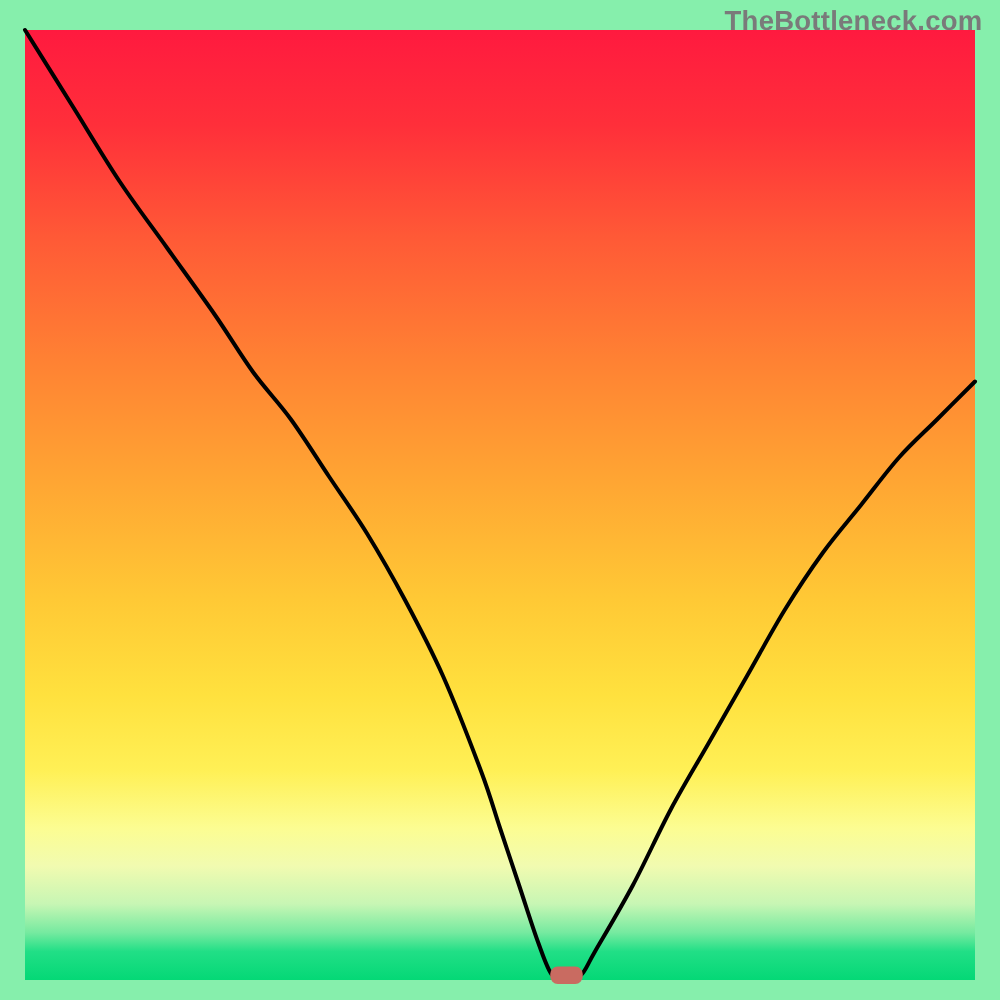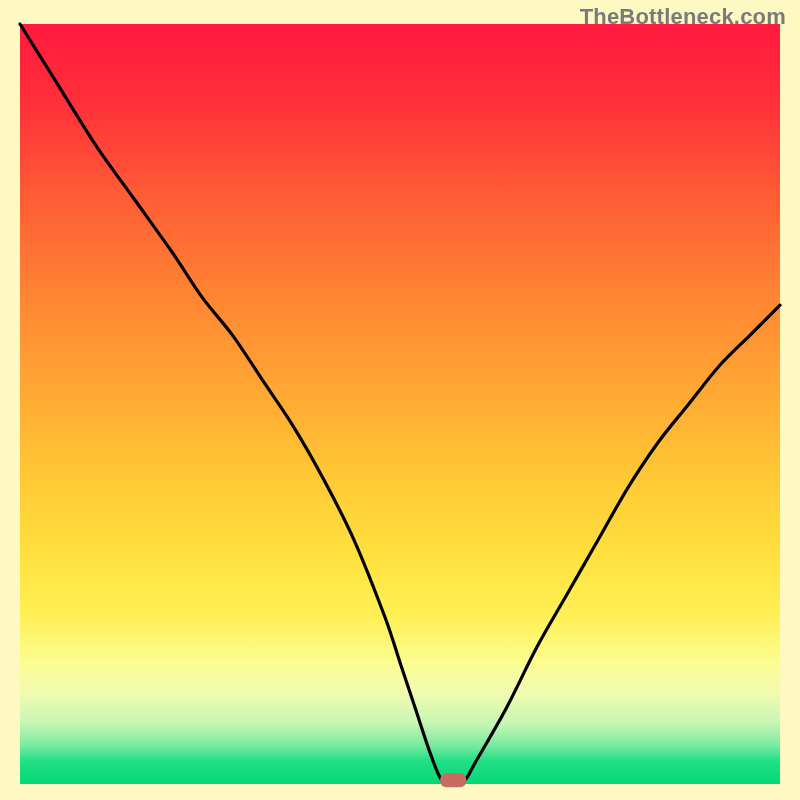--- a/index.html
+++ b/index.html
@@ -8,21 +8,21 @@
     width: 800px;
     height: 800px;
     background: #000;
     font-family: Arial, Helvetica, sans-serif;
     overflow: hidden;
   }
   .frame {
     position: relative;
     width: 800px;
     height: 800px;
-    background: #fef9c3;
+    background: #86efac;
   }
   .watermark {
     position: absolute;
     top: 4px;
     right: 14px;
     color: #7a7a7a;
     font-size: 22px;
     font-weight: 600;
     letter-spacing: 0.2px;
     user-select: none;

